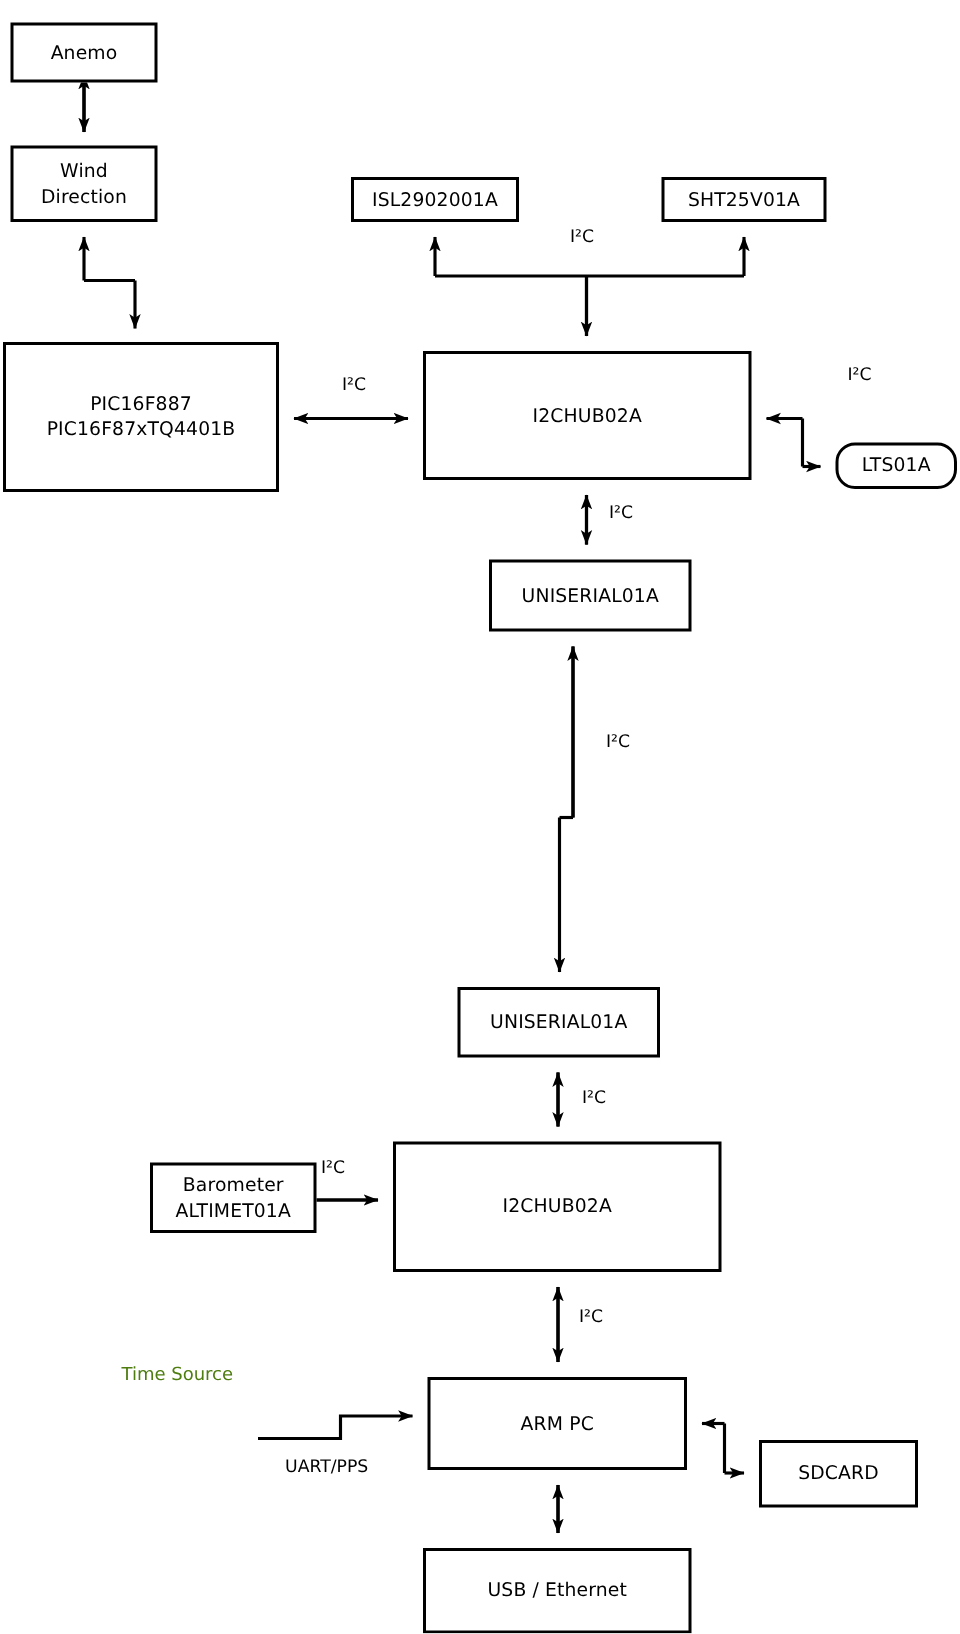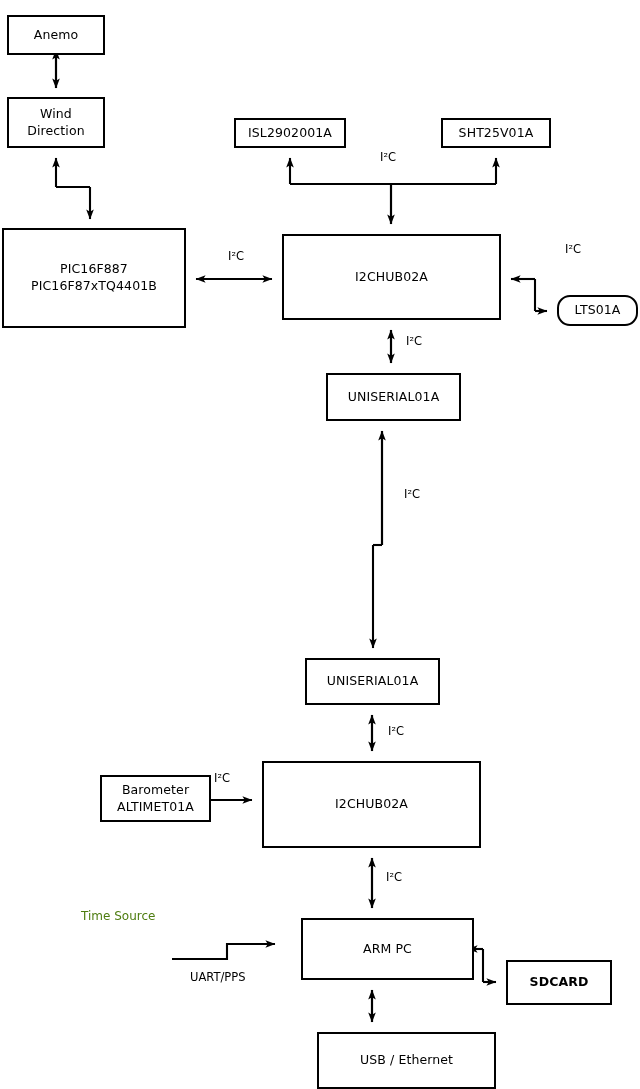--- a/index.html
+++ b/index.html
@@ -178,27 +178,27 @@
   <div class="node-box" style="left: 305px; top: 658px; width: 135px; height: 47px;">
     <span class="node-label">UNISERIAL01A</span>
   </div>
   <div class="node-box" style="left: 262px; top: 761px; width: 219px; height: 87px;">
     <span class="node-label">I2CHUB02A</span>
   </div>
   <div class="node-box" style="left: 76px; top: 775px; width: 111px; height: 47px; margin-left: 24px;">
     <span class="node-label">Barometer
 ALTIMET01A</span>
   </div>
-  <div class="node-box" style="left: 301px; top: 918px; width: 173px; height: 62px;">
+  <div class="node-box" style="left: 285px; top: 918px; width: 173px; height: 62px;">
     <span class="node-label">ARM PC</span>
   </div>
-  <div class="node-box" style="left: 506px; top: 960px; width: 106px; height: 45px; font-weight: bold;">
+  <div class="node-box" style="left: 506px; top: 960px; width: 106px; height: 45px;">
     <span class="node-label">SDCARD</span>
   </div>
-  <div class="node-box" style="left: 282px; top: 1032px; width: 179px; height: 57px; margin-left: 35px;">
+  <div class="node-box" style="left: 282px; top: 1032px; width: 179px; height: 57px;">
     <span class="node-label">USB / Ethernet</span>
   </div>
 
   <div class="edge-label" style="left: 380px; top: 151px;">I²C</div>
   <div class="edge-label" style="left: 228px; top: 250px;">I²C</div>
   <div class="edge-label" style="left: 565px; top: 243px;">I²C</div>
   <div class="edge-label" style="left: 406px; top: 335px;">I²C</div>
   <div class="edge-label" style="left: 404px; top: 488px;">I²C</div>
   <div class="edge-label" style="left: 388px; top: 725px;">I²C</div>
   <div class="edge-label" style="left: 214px; top: 772px;">I²C</div>

